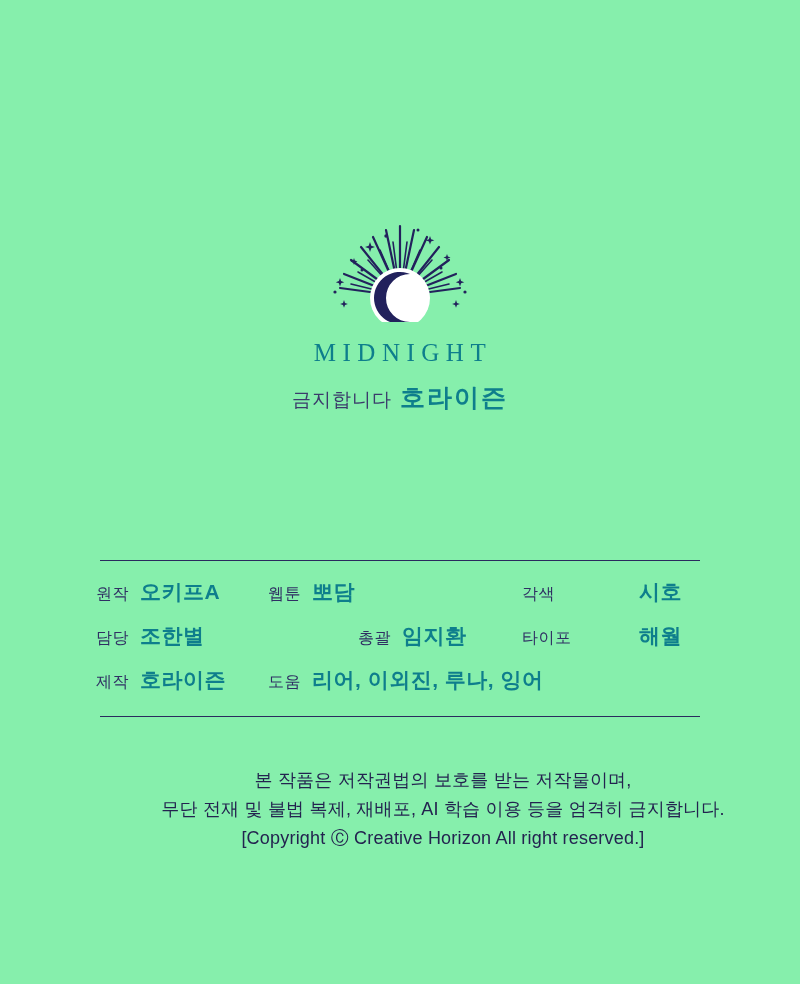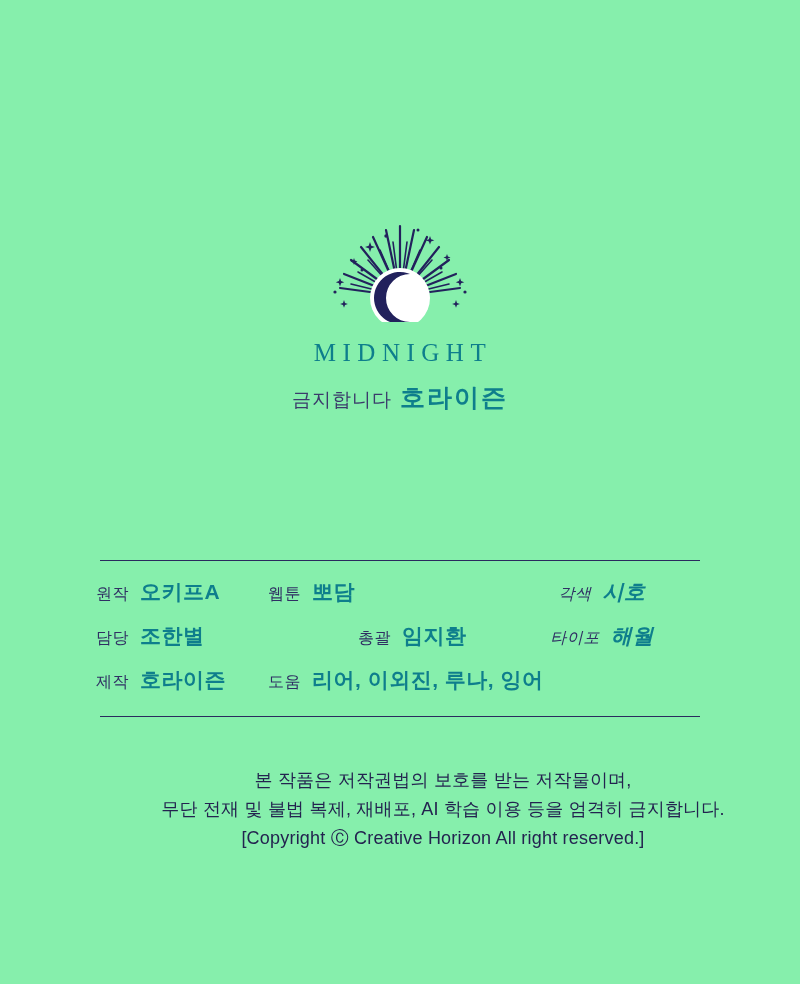--- a/index.html
+++ b/index.html
@@ -115,21 +115,21 @@
   }
   .cell .value {
     font-size: 21px;
     font-weight: bold;
     color: #0e7e8c;
     margin-left: 11px;
     letter-spacing: 0.5px;
   }
   .col-a { width: 164px; padding-left: 8px; }
   .col-b { flex: 1 1 auto; padding-left: 8px; }
-  .col-c { width: 160px; justify-content: center; padding-right: 6px; font-style: italic; }
+  .col-c { width: 160px; justify-content: space-between; padding-right: 6px; }
 
   
   .copyright {
     position: absolute;
     left: 0;
     top: 766px;
     width: 800px;
     text-align: center;
     color: #23234f;
     font-size: 18px;

